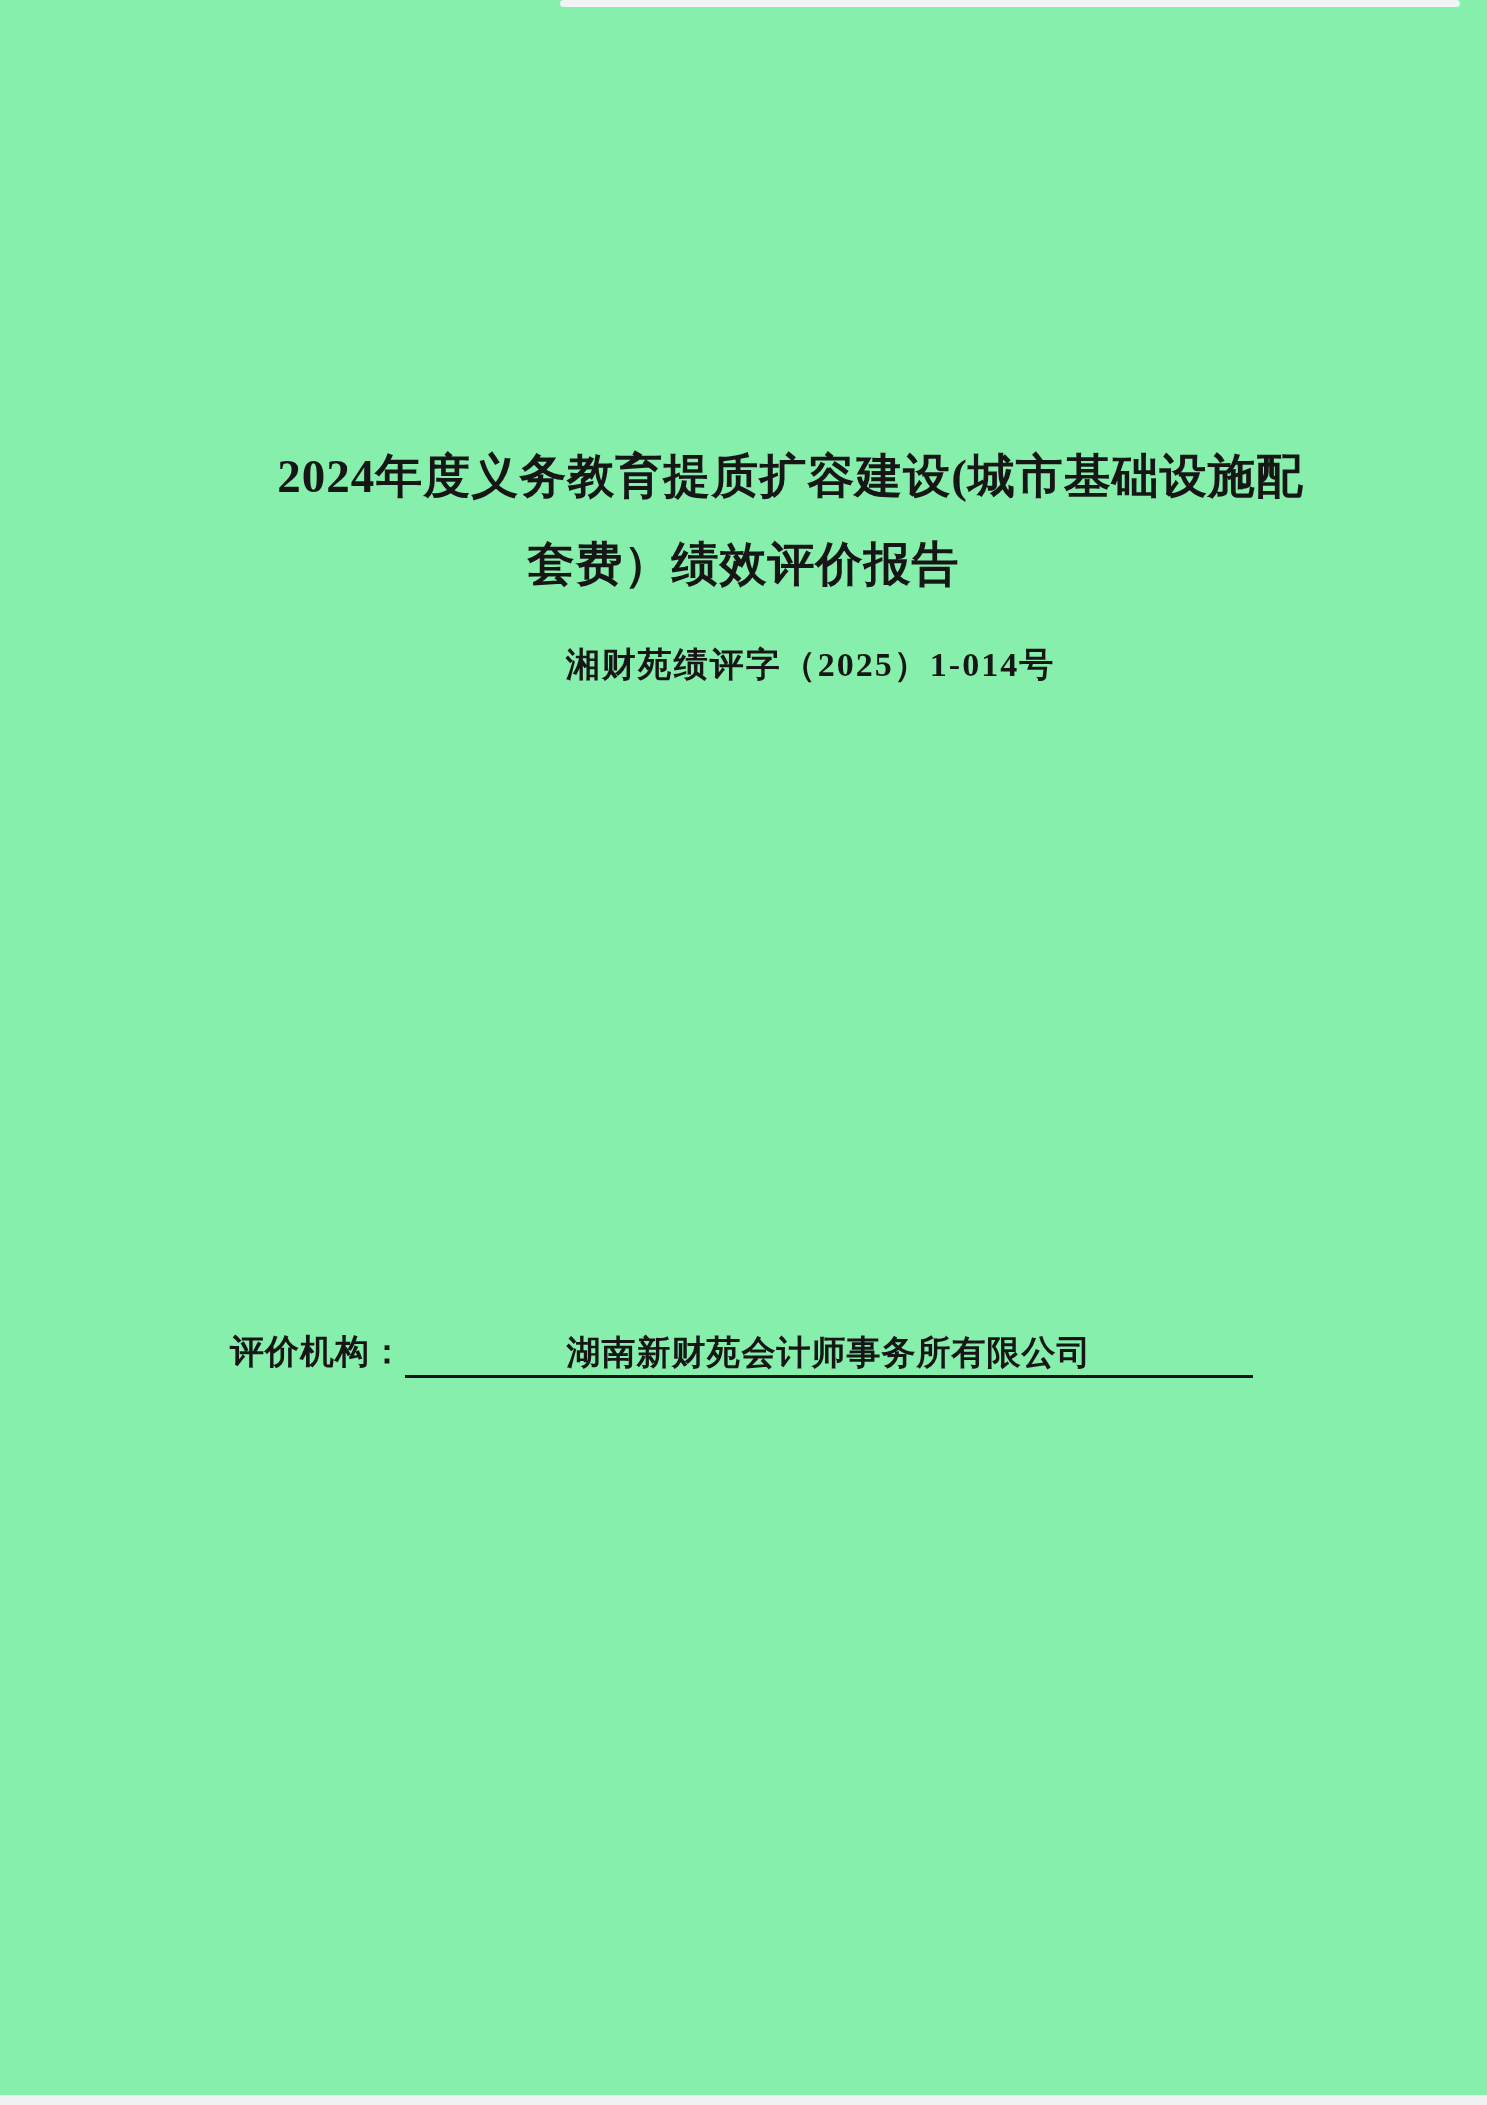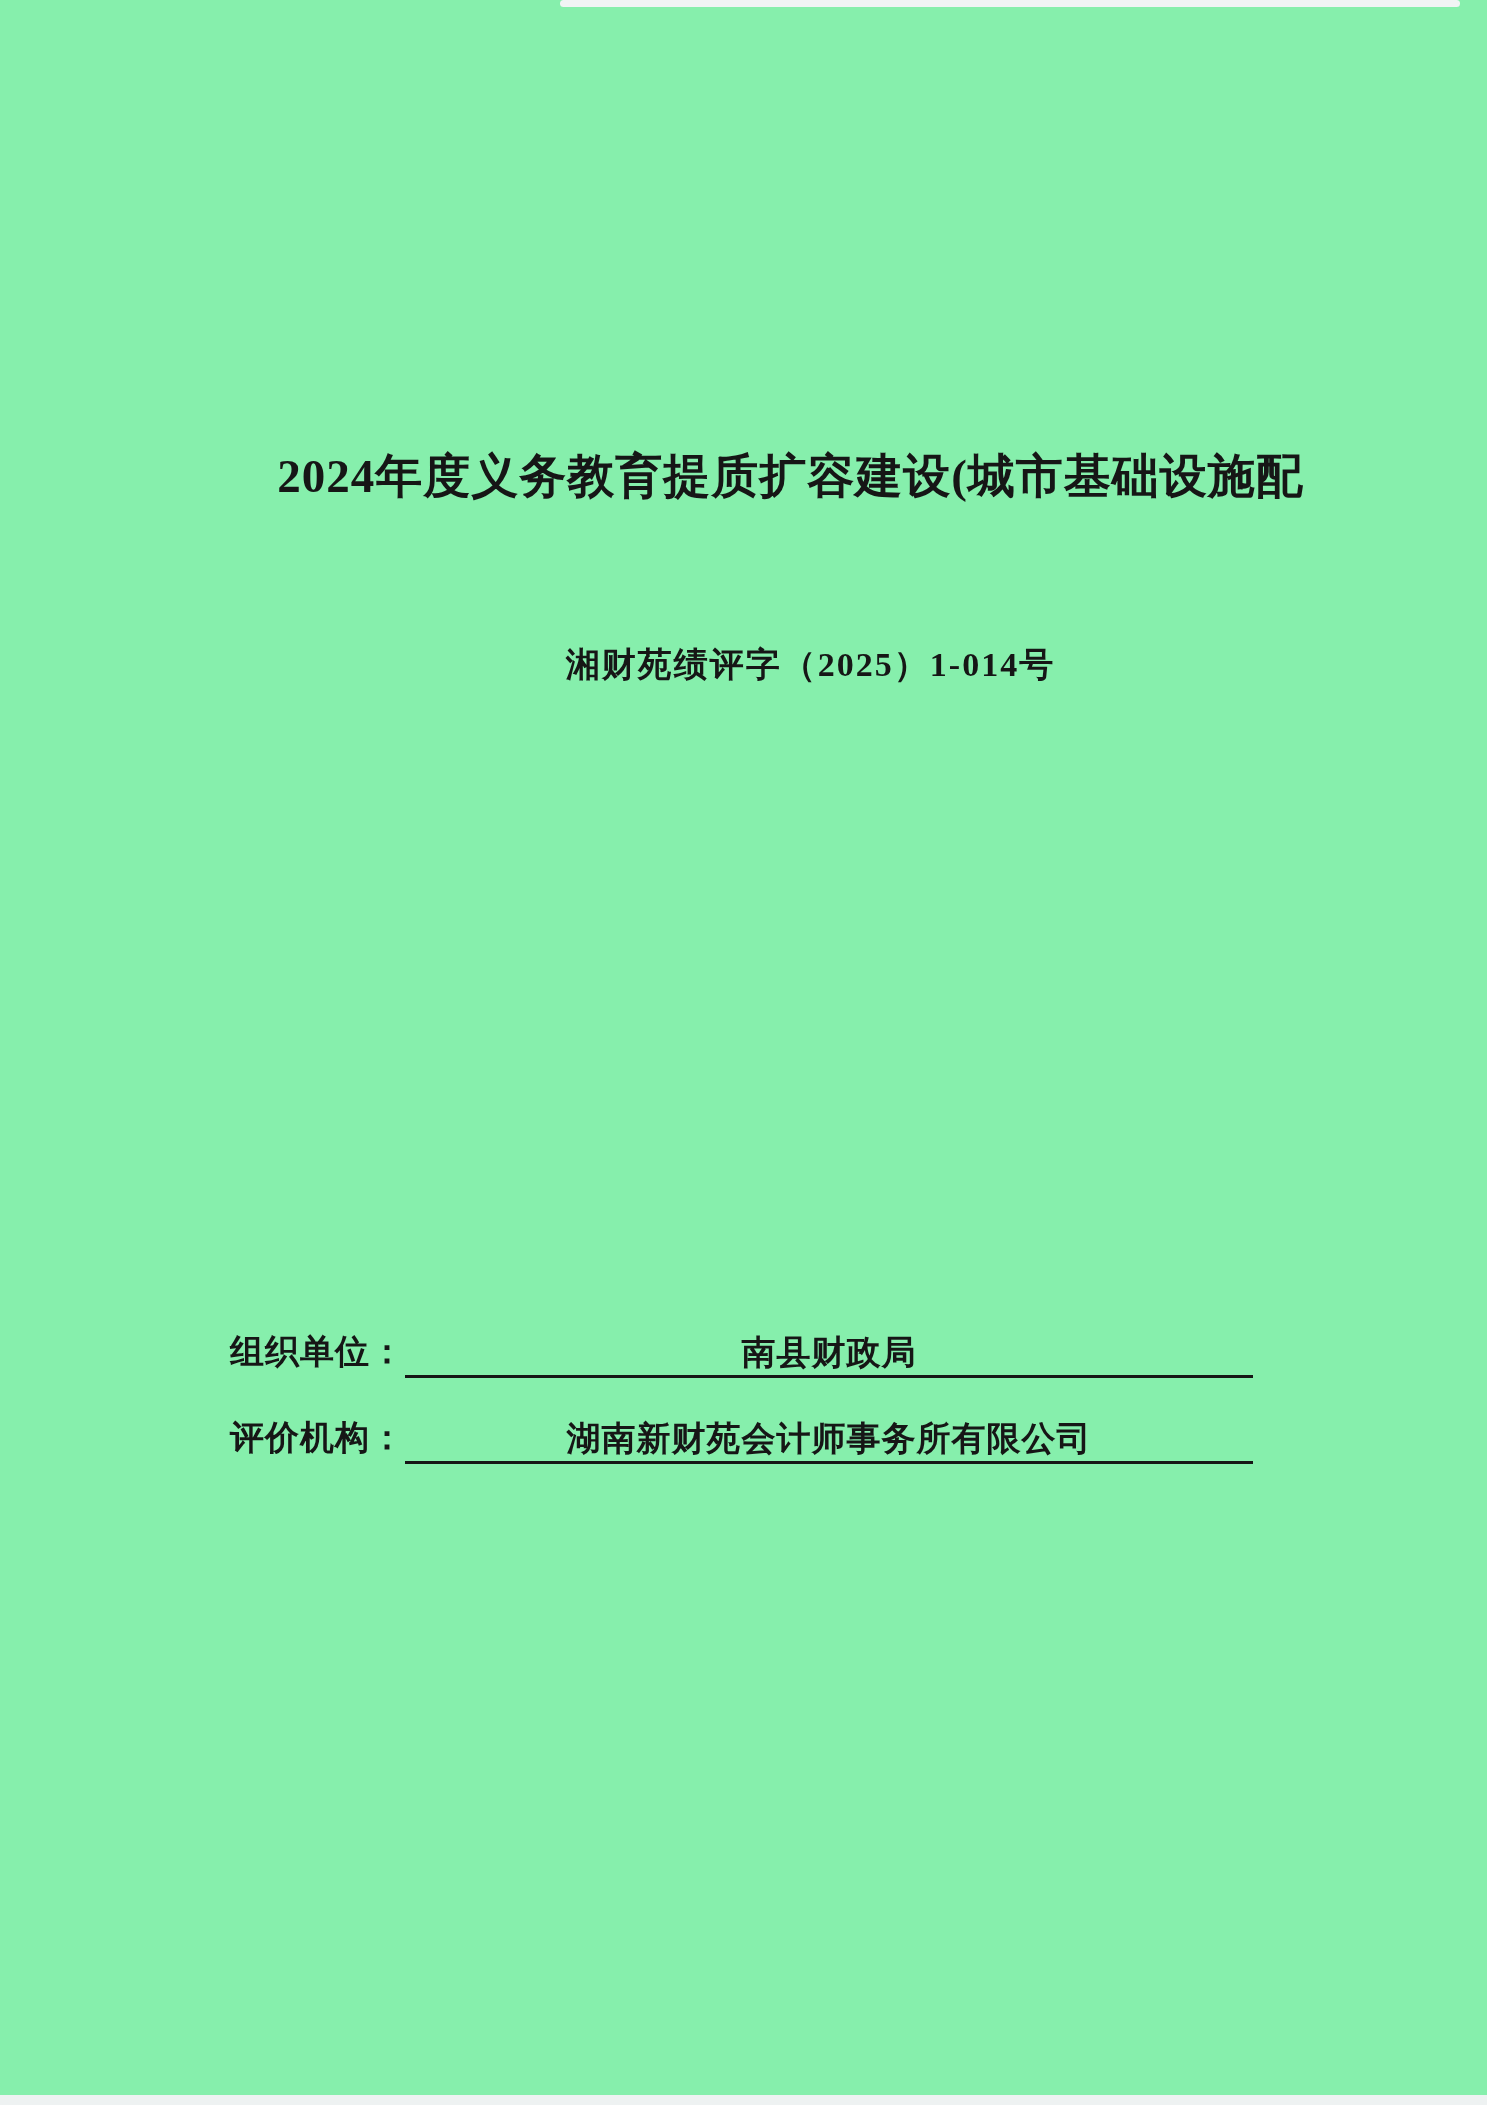--- a/index.html
+++ b/index.html
@@ -95,34 +95,29 @@
 </style>
 </head>
 <body>
 
 <div class="page">
 
   <div class="smudge-top"></div>
 
   <div class="title">
     <div class="title-line1">2024年度义务教育提质扩容建设(城市基础设施配</div>
+    <div class="title-line2">套费）绩效评价报告</div>
   </div>
 
   <div class="subtitle">湘财苑绩评字（2025）1-014号</div>
 
   <div class="fields">
 
 
 
-    <div class="field-row">
-      <span class="field-label">组织单位：</span>
-      <span class="field-line">
-        <span class="field-value">南县财政局</span>
-      </span>
-    </div>
 
     <div class="field-row">
       <span class="field-label">评价机构：</span>
       <span class="field-line">
         <span class="field-value">湖南新财苑会计师事务所有限公司</span>
       </span>
     </div>
 
   </div>
 

